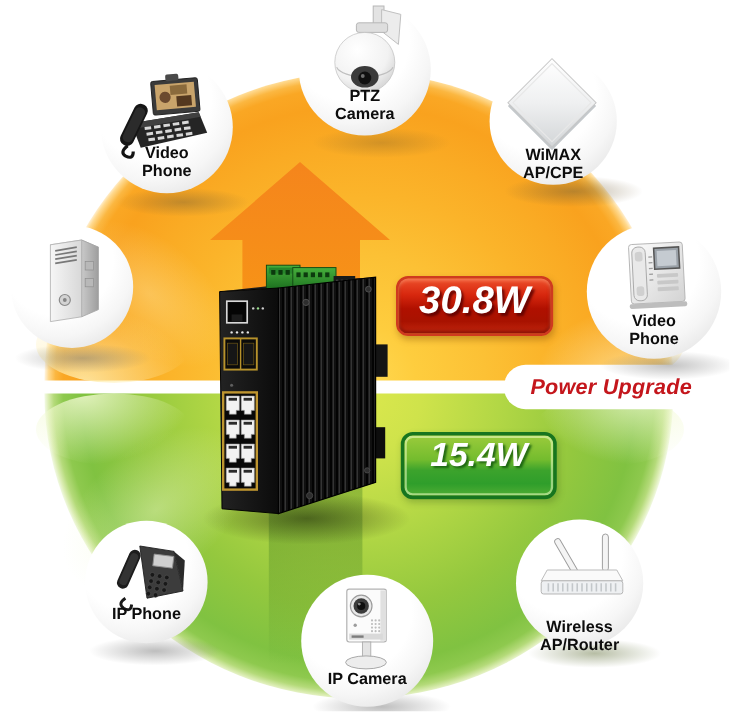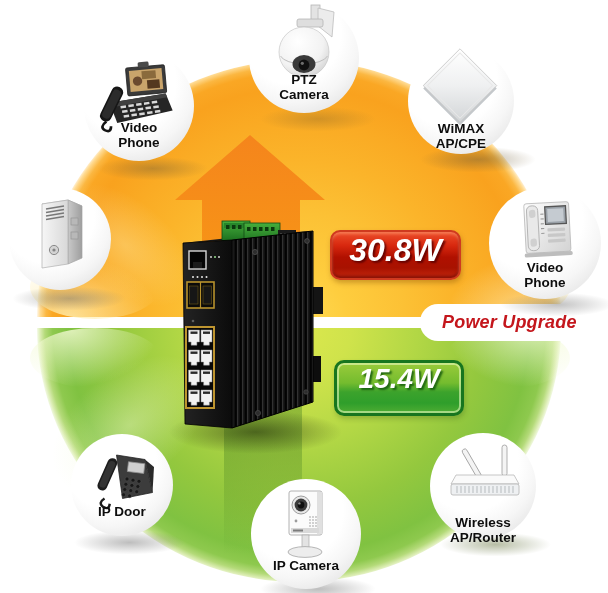--- a/index.html
+++ b/index.html
@@ -342,21 +342,21 @@
             <circle cx="59.5" cy="74.5" r="2.6"></circle>
         </g>
         <g transform="rotate(24 34 40)">
           <rect x="26" y="24" width="13" height="46" rx="6.5" fill="#1d1d1d"></rect>
           <rect x="28" y="28" width="9" height="38" rx="4.5" fill="#333"></rect>
         </g>
         <path d="M26,78 q-9,6 -2,11 q8,5 9,-4" fill="none" stroke="#1a1a1a" stroke-width="3.2"></path>
       </g>
     </svg>
     <div class="label" style="top:70px;">
-      <div>IP Door</div>
+      <div>IP Phone</div>
     </div>
   </div>
 
   <div class="bubble" style="left:251px;top:479px;width:110px;height:110px;">
     <svg width="110" height="110" viewBox="0 0 110 110">
       <rect x="38" y="12" width="33" height="44" rx="2" fill="#fbfbfb" stroke="#b2b2b2"></rect>
       <rect x="66" y="13" width="5" height="42" fill="#e0e0e0"></rect>
       <circle cx="50" cy="26" r="9" fill="#e8e8e8" stroke="#9c9c9c"></circle>
       <circle cx="50" cy="26" r="6.4" fill="#3c3c3c"></circle>
       <circle cx="50" cy="26" r="3.4" fill="#0f0f0f"></circle>

